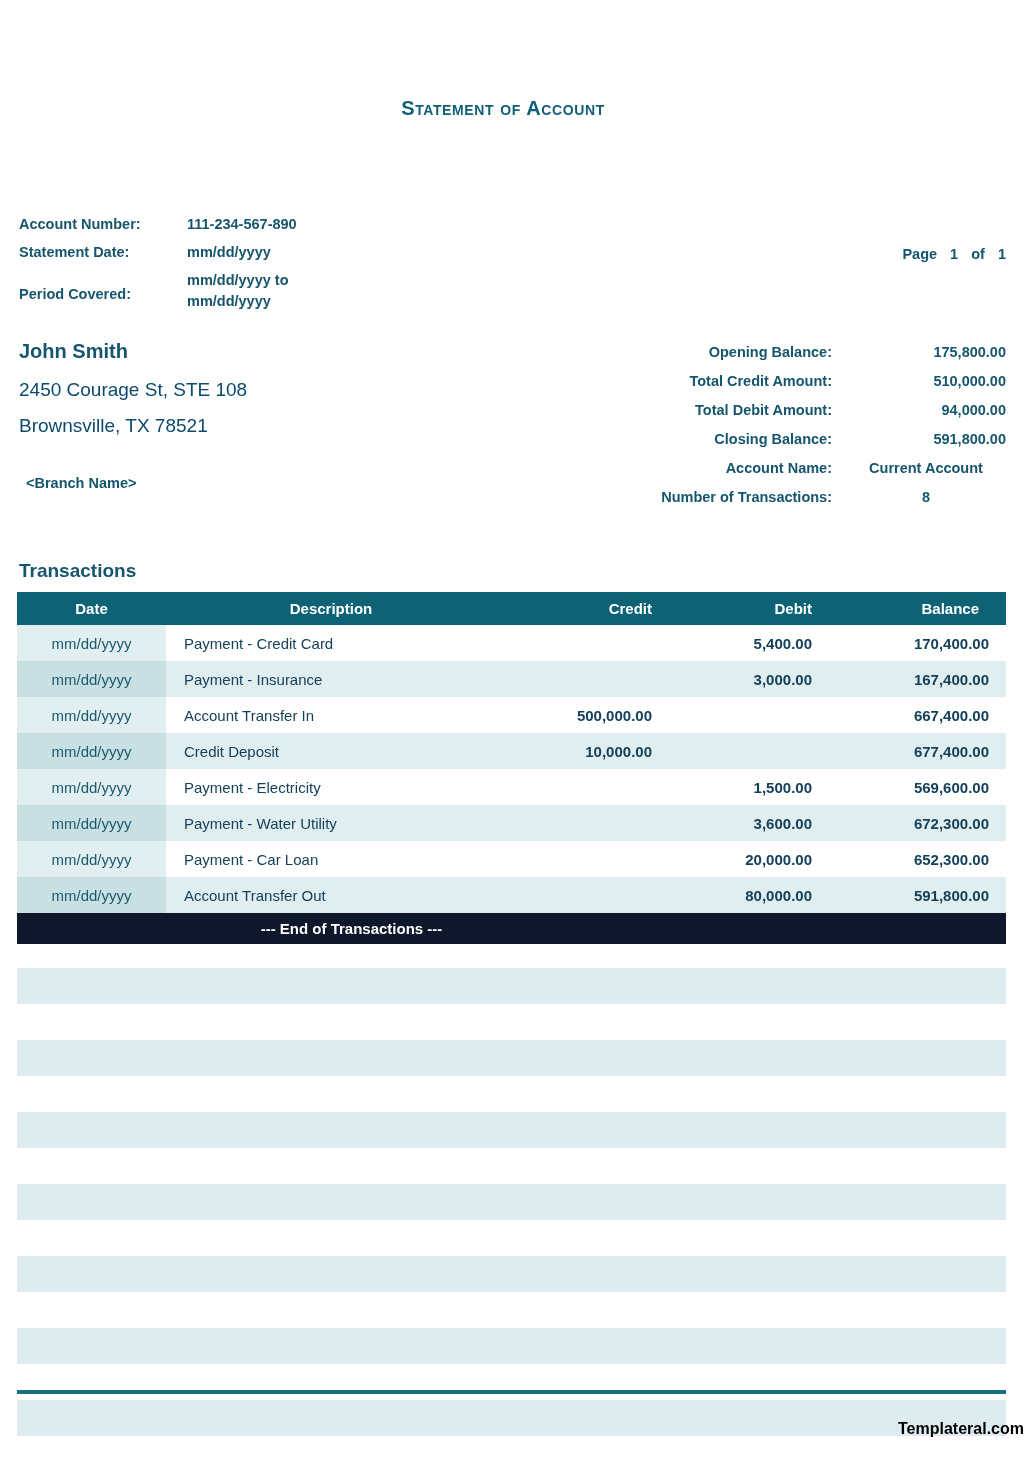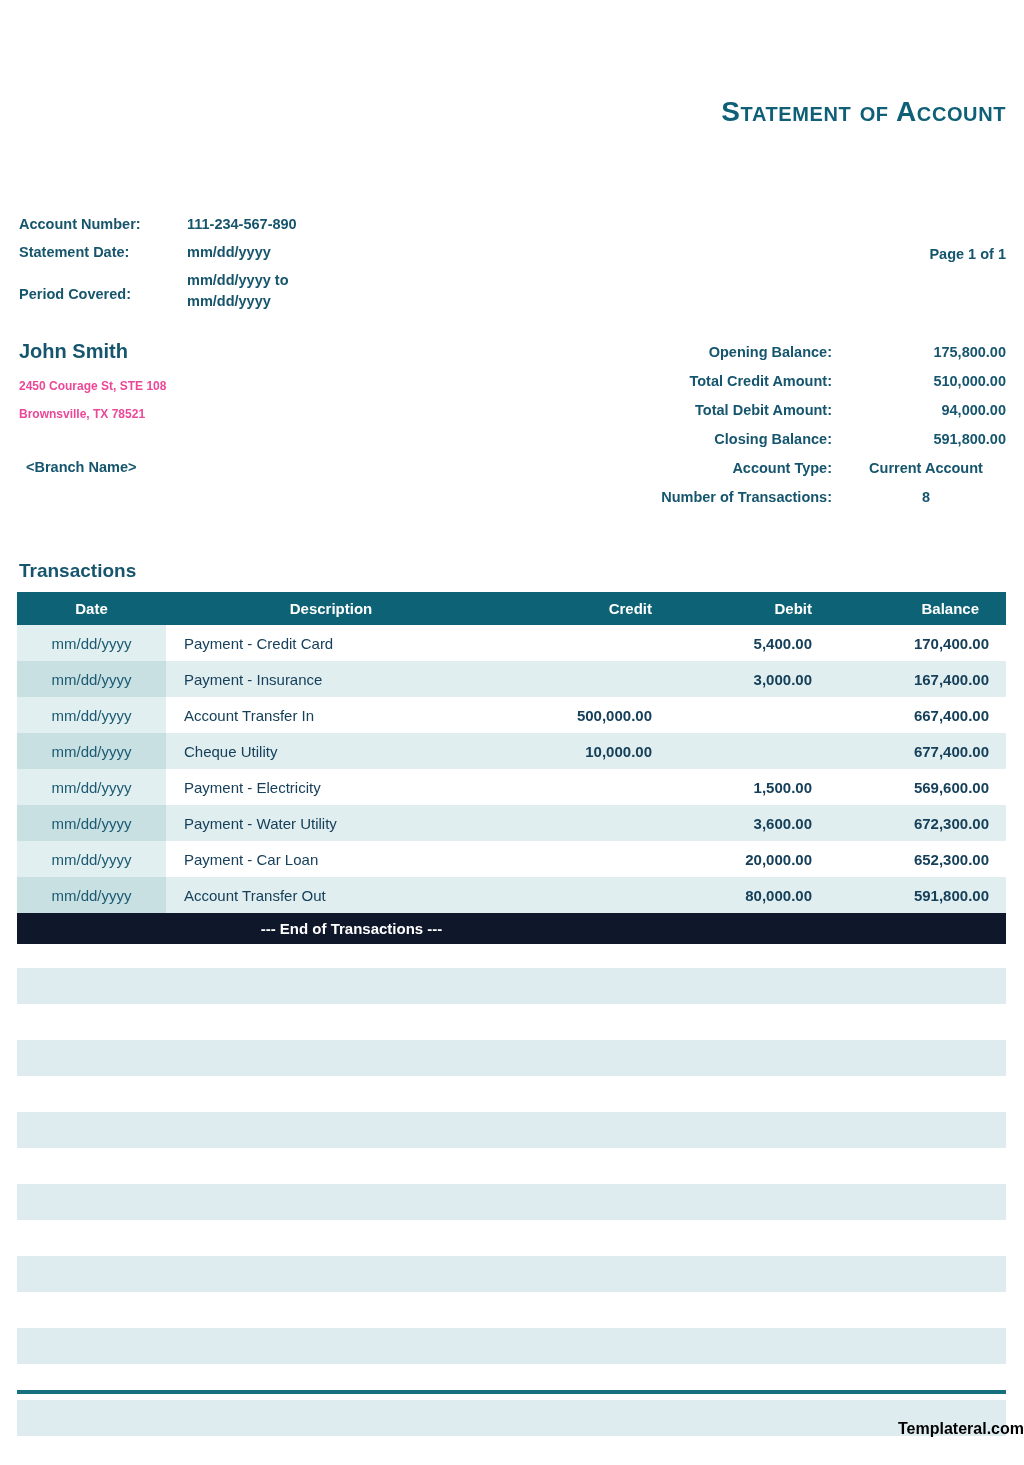--- a/index.html
+++ b/index.html
@@ -16,26 +16,27 @@
 
   .page { position: relative; width: 1024px; height: 1465px; }
 
   
   .title-row {
     position: absolute;
     top: 98px; left: 0; right: 18px;
     text-align: right;
   }
   .doc-title {
-    font-size: 28px;
+    font-size: 20px;
     font-weight: bold;
     color: #0f5f77;
     font-variant: small-caps;
     letter-spacing: 0.6px;
     line-height: 1;
+    text-align: center;
   }
 
   
   .meta {
     position: absolute;
     top: 214px; left: 19px;
     width: 420px;
   }
   .meta-row {
     display: flex;
@@ -65,42 +66,42 @@
     top: 340px; left: 19px;
     width: 420px;
   }
   .cust-name {
     font-size: 20px;
     font-weight: bold;
     color: #15556d;
     margin-bottom: 16px;
   }
   .cust-line {
-    font-size: 12px;
-    font-weight: bold;
-    color: #ec4899;
+    font-size: 19px;
+    font-weight: normal;
+    color: #0c4a6e;
     margin-bottom: 14px;
   }
   .branch {
     font-size: 14.5px;
     font-weight: bold;
     color: #15556d;
     margin-top: 38px;
     margin-left: 7px;
   }
 
   
   .page-counter {
     position: absolute;
     top: 246px; right: 18px;
     font-size: 14.5px;
     font-weight: bold;
     color: #15556d;
   }
-  .page-counter span { }
+  .page-counter span { margin-left: 9px; }
 
   
   .summary {
     position: absolute;
     top: 344px; right: 18px;
     width: 460px;
   }
   .sum-row {
     display: flex;
     justify-content: flex-end;
@@ -270,21 +271,21 @@
       </div>
       <div class="sum-row">
         <div class="sum-label">Total Debit Amount:</div>
         <div class="sum-value">94,000.00</div>
       </div>
       <div class="sum-row">
         <div class="sum-label">Closing Balance:</div>
         <div class="sum-value">591,800.00</div>
       </div>
       <div class="sum-row">
-        <div class="sum-label">Account Type:</div>
+        <div class="sum-label">Account Name:</div>
         <div class="sum-value center">Current Account</div>
       </div>
       <div class="sum-row">
         <div class="sum-label">Number of Transactions:</div>
         <div class="sum-value center">8</div>
       </div>
     </div>
 
   <div class="tx-heading">Transactions</div>
 
@@ -322,21 +323,21 @@
         </tr>
         <tr class="row-odd">
           <td class="d-date">mm/dd/yyyy</td>
           <td class="d-desc">Account Transfer In</td>
           <td class="d-credit">500,000.00</td>
           <td class="d-debit"></td>
           <td class="d-balance">667,400.00</td>
         </tr>
         <tr class="row-even">
           <td class="d-date">mm/dd/yyyy</td>
-          <td class="d-desc">Cheque Utility</td>
+          <td class="d-desc">Credit Deposit</td>
           <td class="d-credit">10,000.00</td>
           <td class="d-debit"></td>
           <td class="d-balance">677,400.00</td>
         </tr>
         <tr class="row-odd">
           <td class="d-date">mm/dd/yyyy</td>
           <td class="d-desc">Payment - Electricity</td>
           <td class="d-credit"></td>
           <td class="d-debit">1,500.00</td>
           <td class="d-balance">569,600.00</td>

